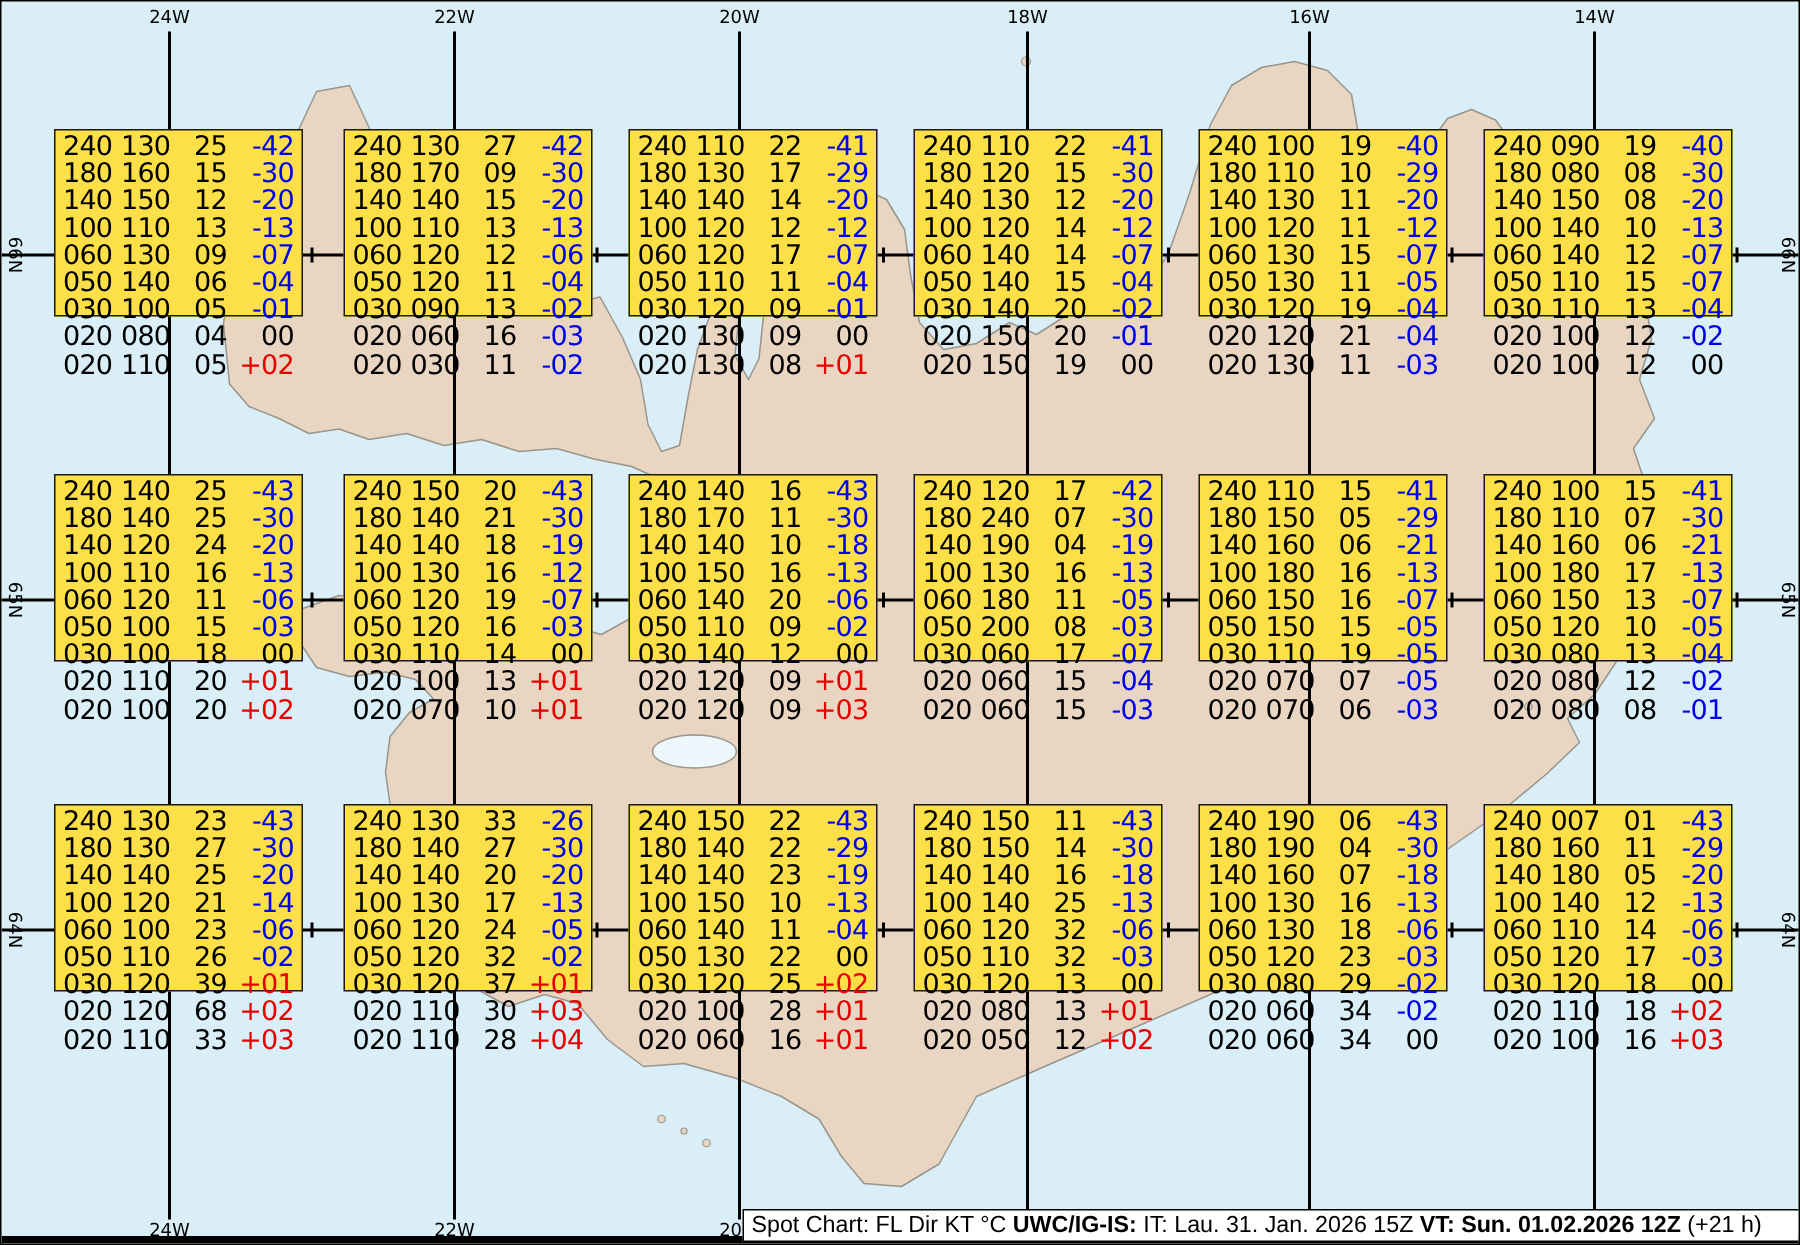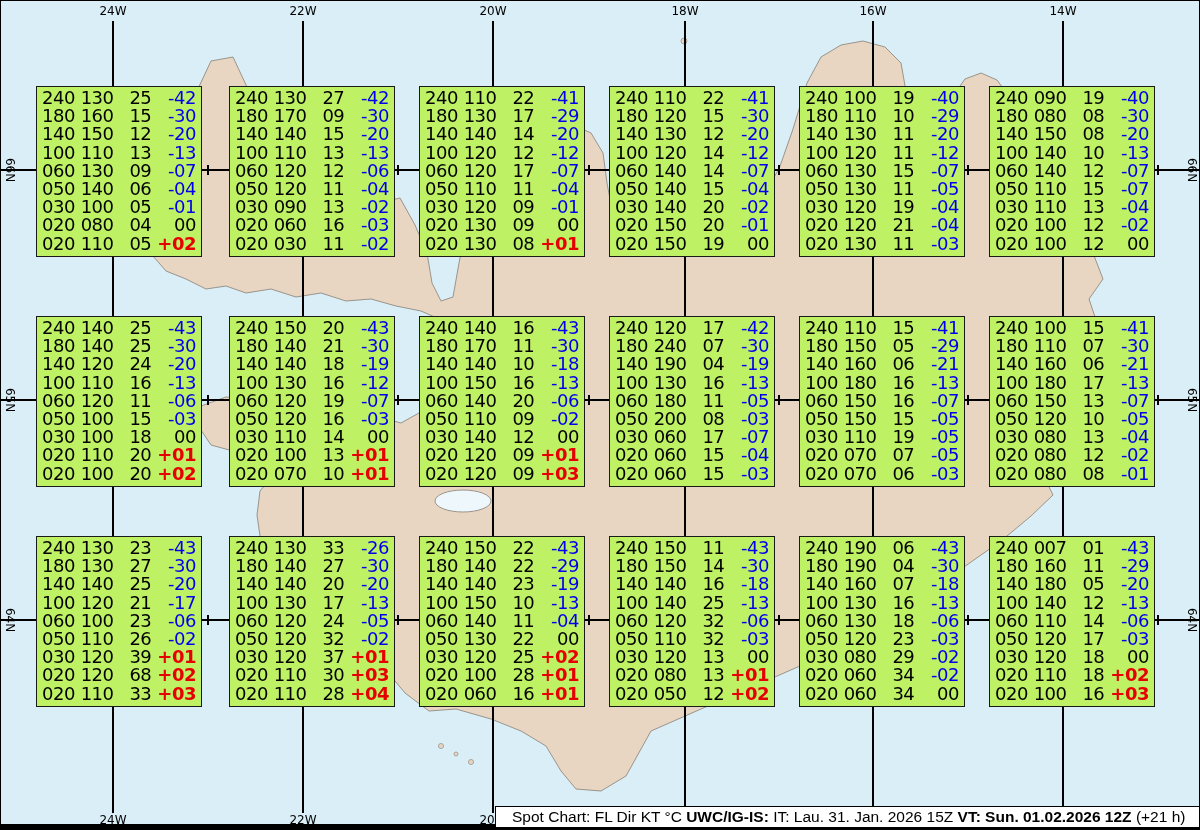--- a/index.html
+++ b/index.html
@@ -15,41 +15,41 @@
   .lon-label{
     position:absolute;transform:translateX(-50%);font-size:12px;color:#000;
     font-family:"DejaVu Sans",sans-serif;white-space:nowrap;
   }
   .lat-label{
     position:absolute;transform:translate(-50%,-50%) rotate(90deg);
     font-size:12px;color:#000;white-space:nowrap;
     font-family:"DejaVu Sans",sans-serif;
   }
   .spot-box{
-    position:absolute;width:166px;height:171px;background:#bef264;
+    position:absolute;width:166px;height:125px;background:#fde047;
     border:1.5px solid #1a1a1a;box-sizing:border-box;
     padding:2px 5px 0 5px;
   }
   .spot-row{
     display:flex;justify-content:space-between;align-items:baseline;
     height:18.2px;line-height:18.2px;font-size:18px;color:#000;
     font-family:"DejaVu Sans",sans-serif;letter-spacing:-0.5px;
   }
   .c-fl{width:36px;text-align:left;}
   .c-dir{width:42px;text-align:left;}
   .c-kt{width:26px;text-align:right;}
   .c-tmp{width:42px;text-align:right;}
   .t-neg{color:#0000ee;}
-  .t-pos{color:#e60000;font-weight:bold;}
+  .t-pos{color:#e60000;}
   .t-zero{color:#000;}
   #bottom-bar{position:absolute;left:0;bottom:0;width:1200px;height:5px;background:#000;}
   #caption-box{
     position:absolute;left:494px;bottom:1px;width:705px;height:22px;
     background:#fff;border:1px solid #000;box-sizing:border-box;
-    display:flex;align-items:center;padding-left:16px;
+    display:flex;align-items:center;padding-left:5px;
     font-family:"Liberation Sans",sans-serif;font-size:15.5px;color:#000;
     white-space:pre;overflow:hidden;
   }
   #caption-box .b{font-weight:bold;}
 </style>
 </head>
 <body>
 
 <div id="stage">
 
@@ -822,21 +822,21 @@
         <div class="spot-row">
           <span class="c-fl">140</span>
           <span class="c-dir">140</span>
           <span class="c-kt">25</span>
           <span class="c-tmp t-neg">-20</span>
         </div>
         <div class="spot-row">
           <span class="c-fl">100</span>
           <span class="c-dir">120</span>
           <span class="c-kt">21</span>
-          <span class="c-tmp t-neg">-17</span>
+          <span class="c-tmp t-neg">-14</span>
         </div>
         <div class="spot-row">
           <span class="c-fl">060</span>
           <span class="c-dir">100</span>
           <span class="c-kt">23</span>
           <span class="c-tmp t-neg">-06</span>
         </div>
         <div class="spot-row">
           <span class="c-fl">050</span>
           <span class="c-dir">110</span>

